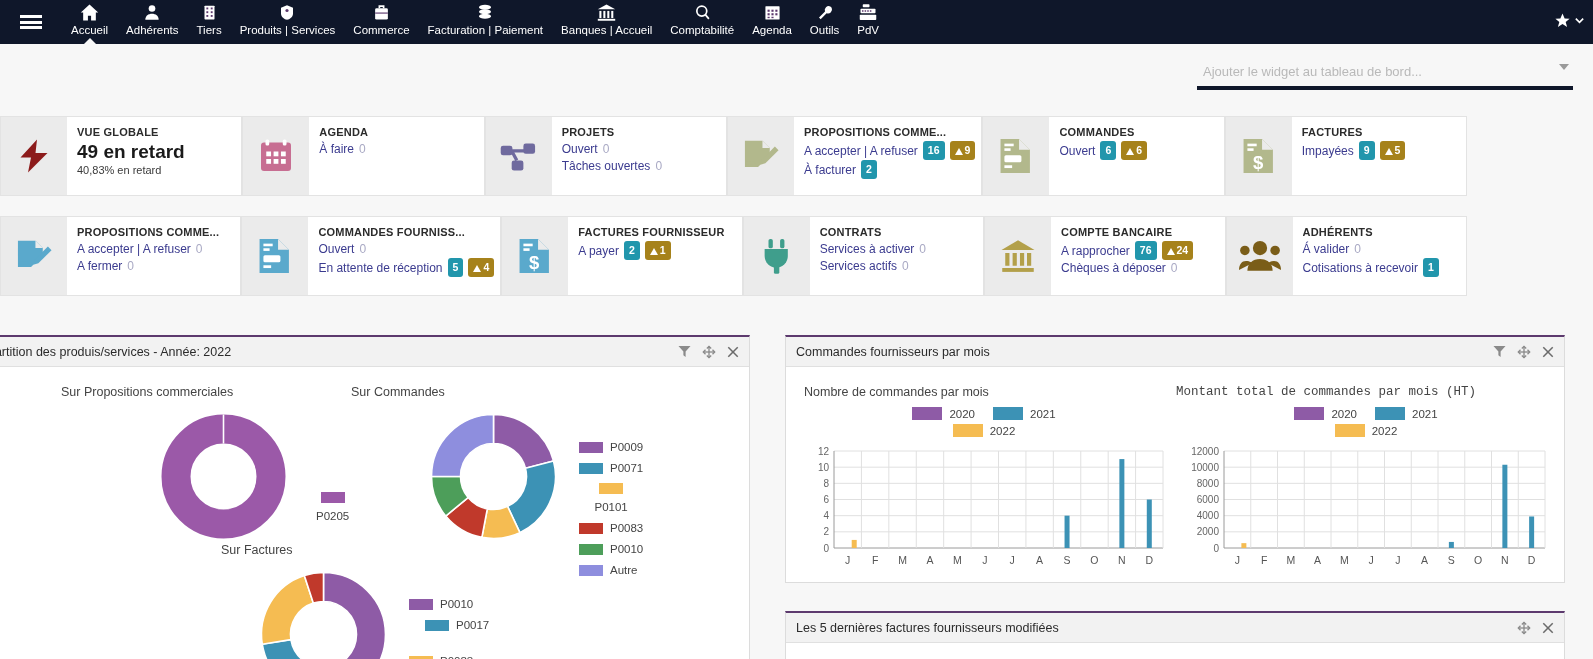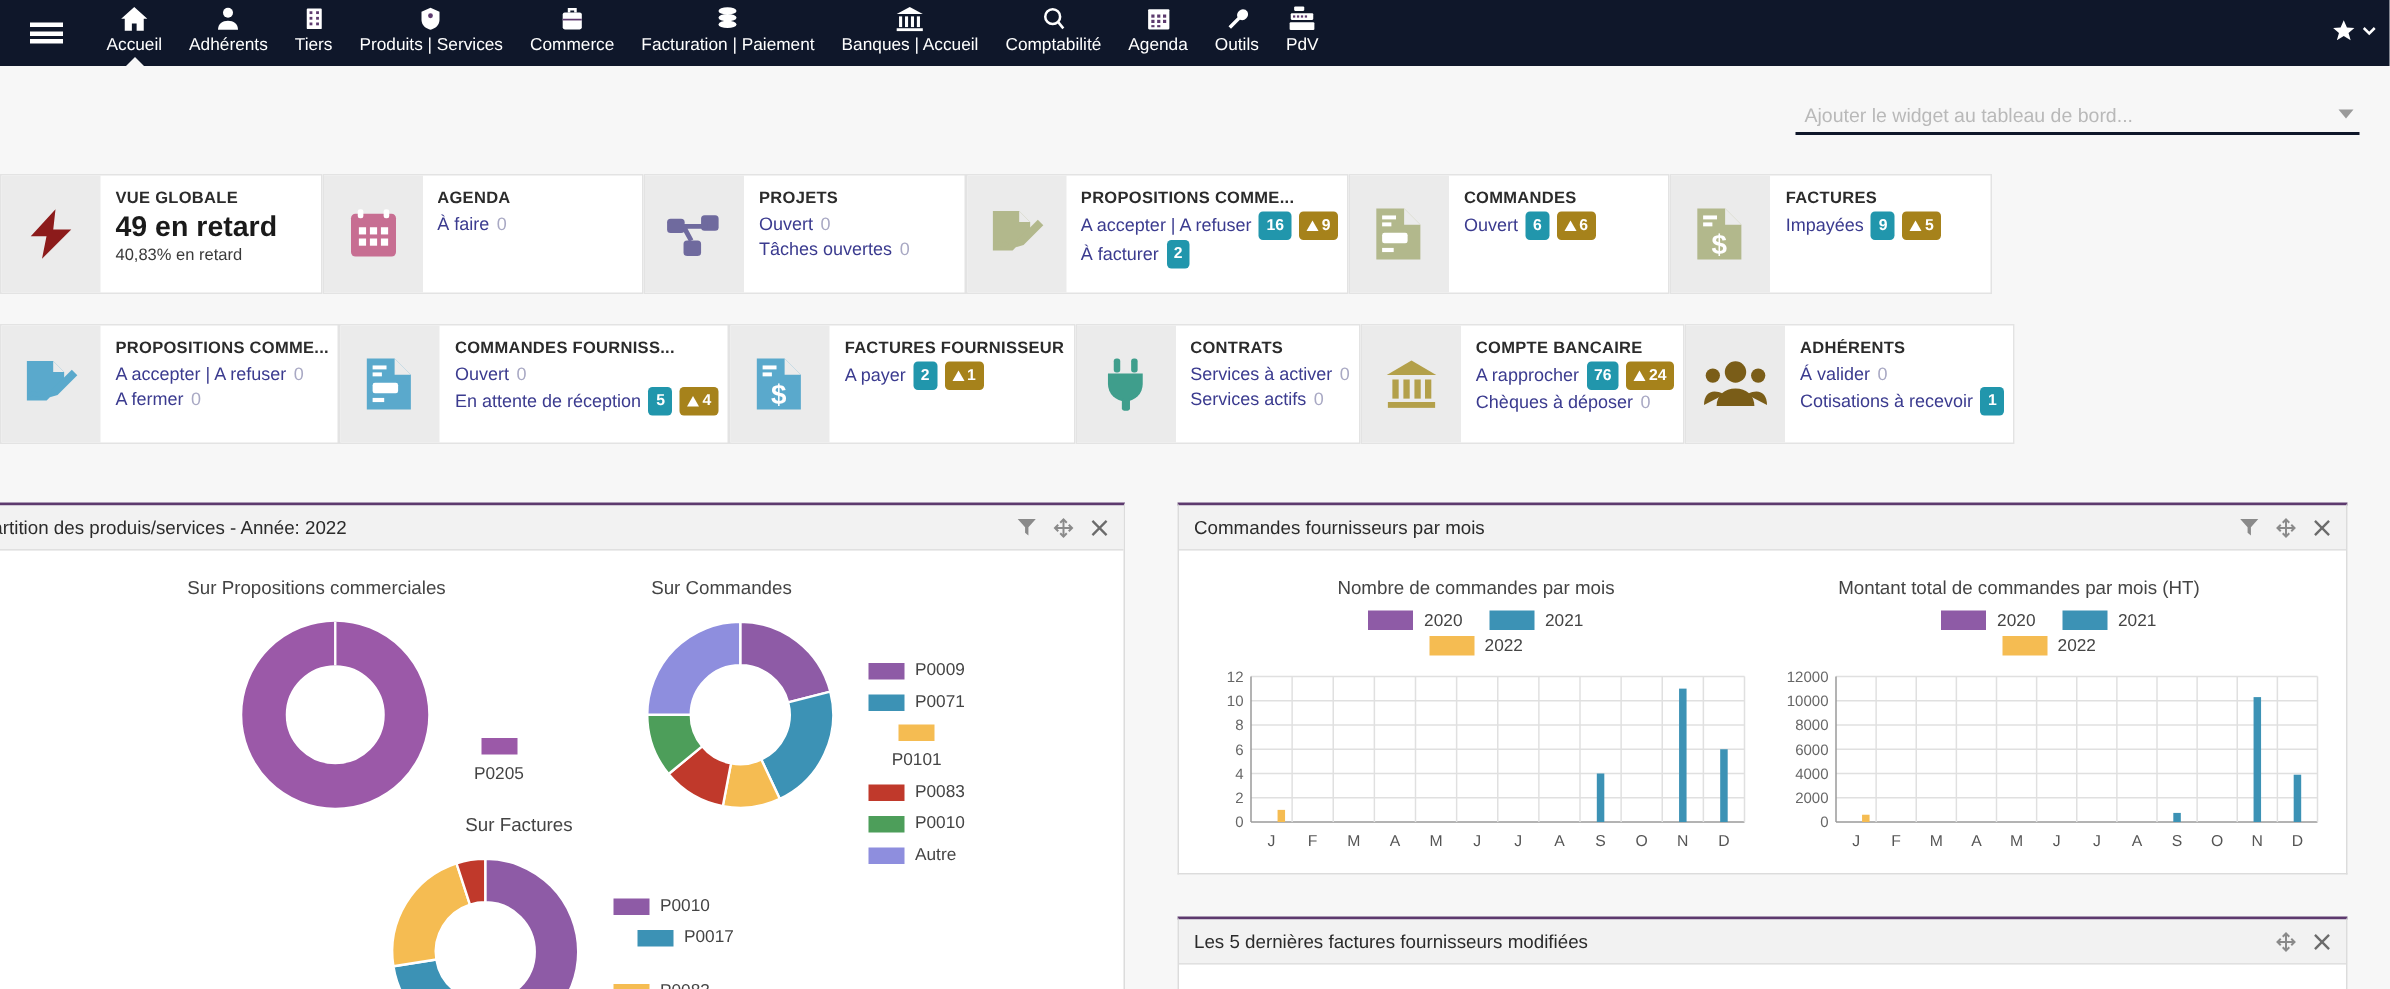--- a/index.html
+++ b/index.html
@@ -46,33 +46,33 @@
     padding-right: 8px; gap: 3px;
   }
 
   
   #picker-row {
     position: absolute; top: 44px; left: 0; width: 1593px; height: 64px;
     background: #f7f7f7;
   }
   #widget-picker {
     position: absolute; right: 20px; top: 20px; width: 376px; height: 26px;
-    border-bottom: 2px solid #0f172a;
-    display: flex; align-items: center; padding: 0 4px 0 6px;
+    border-bottom: 4px solid #0f172a;
+    display: flex; align-items: flex-start; padding: 0 4px 0 6px;
     background: #f7f7f7;
   }
   #widget-picker .ph { color: #b9b9b9; font-size: 13px; flex: 1; }
   #widget-picker .caret {
     width: 0; height: 0;
     border-left: 5px solid transparent; border-right: 5px solid transparent;
     border-top: 6px solid #9a9a9a;
   }
 
   
-  .box-row { position: absolute; left: 0; width: 1328px; height: 80px; display: flex; }
+  .box-row { position: absolute; left: 0; width: 1467px; height: 80px; display: flex; }
   #box-row-1 { top: 116px; }
   #box-row-2 { top: 216px; }
   .boxwrap { width: 265.5px; height: 80px; display: flex; padding: 0 0 0 0; }
   .box {
     display: flex; width: 100%; height: 80px;
     background: #fff; border: 1px solid #e3e3e3;
   }
   .box .ico-cell {
     width: 66px; min-width: 66px; height: 100%;
     background: #ebebeb;
@@ -113,21 +113,21 @@
   }
   .panel-head .p-title { font-size: 12.5px; color: #2b2b2b; flex: 1; white-space: nowrap; overflow:hidden; }
   .panel-head .p-tools { display: flex; align-items: center; gap: 11px; }
   .panel-head .p-tools span { cursor: pointer; display: flex; align-items: center; }
   .panel-body { padding: 0; position: relative; }
 
   #panel-left  { left: -30px; top: 335px; width: 780px; height: 500px; }
   #panel-right { left: 785px; top: 335px; width: 780px; height: 248px; }
   #panel-bottom{ left: 785px; top: 611px; width: 780px; height: 120px; }
 
-  .chart-title { text-align: center; font-size: 12.5px; color: #444; }
+  .chart-title { text-align: left; font-size: 12.5px; color: #444; }
   .legend-item { display: flex; align-items: center; gap: 7px; font-size: 11.5px; color: #444; }
   .legend-swatch { width: 24px; height: 11px; display: inline-block; }
   .bl-swatch { width: 30px; height: 13px; display:inline-block; }
   .bar-legend { display: flex; flex-direction: column; align-items: center; gap: 4px; }
   .bar-legend .row { display: flex; gap: 18px; }
   .bl { display: flex; align-items: center; gap: 7px; font-size: 11.5px; color: #444; }
 </style>
 </head>
 <body>
 
@@ -719,21 +719,21 @@
           <text x="290.45833333333337" y="119" text-anchor="middle" font-size="10.5" fill="#555" font-family="Liberation Sans, sans-serif">O</text>
           <text x="317.875" y="119" text-anchor="middle" font-size="10.5" fill="#555" font-family="Liberation Sans, sans-serif">N</text>
           <text x="345.2916666666667" y="119" text-anchor="middle" font-size="10.5" fill="#555" font-family="Liberation Sans, sans-serif">D</text>
           <rect x="260.5416666666667" y="70.66666666666667" width="5" height="32.33333333333333" fill="#3c92b5"></rect>
           <rect x="315.375" y="14.083333333333343" width="5" height="88.91666666666666" fill="#3c92b5"></rect>
           <rect x="342.7916666666667" y="54.5" width="5" height="48.5" fill="#3c92b5"></rect>
           <rect x="47.708333333333336" y="94.91666666666667" width="5" height="8.083333333333332" fill="#f5bc52"></rect>
         </svg>
     </div>
 
-    <div class="chart-title" style="position:absolute;left:370px;top:18px;width:380px;">Montant total de commandes par mois (HT)</div>
+    <div class="chart-title" style="position:absolute;left:390px;top:18px;width:380px;font-family:Liberation Mono, monospace;">Montant total de commandes par mois (HT)</div>
     <div style="position:absolute;left:390px;top:40px;width:380px;">
       <div class="bar-legend" id="barlegend1">
           <div class="row">
             <div class="bl">
               <span class="bl-swatch" style="background:#8e5ba6"></span>
               <span>2020</span>
             </div>
             <div class="bl">
               <span class="bl-swatch" style="background:#3c92b5"></span>
               <span>2021</span>

